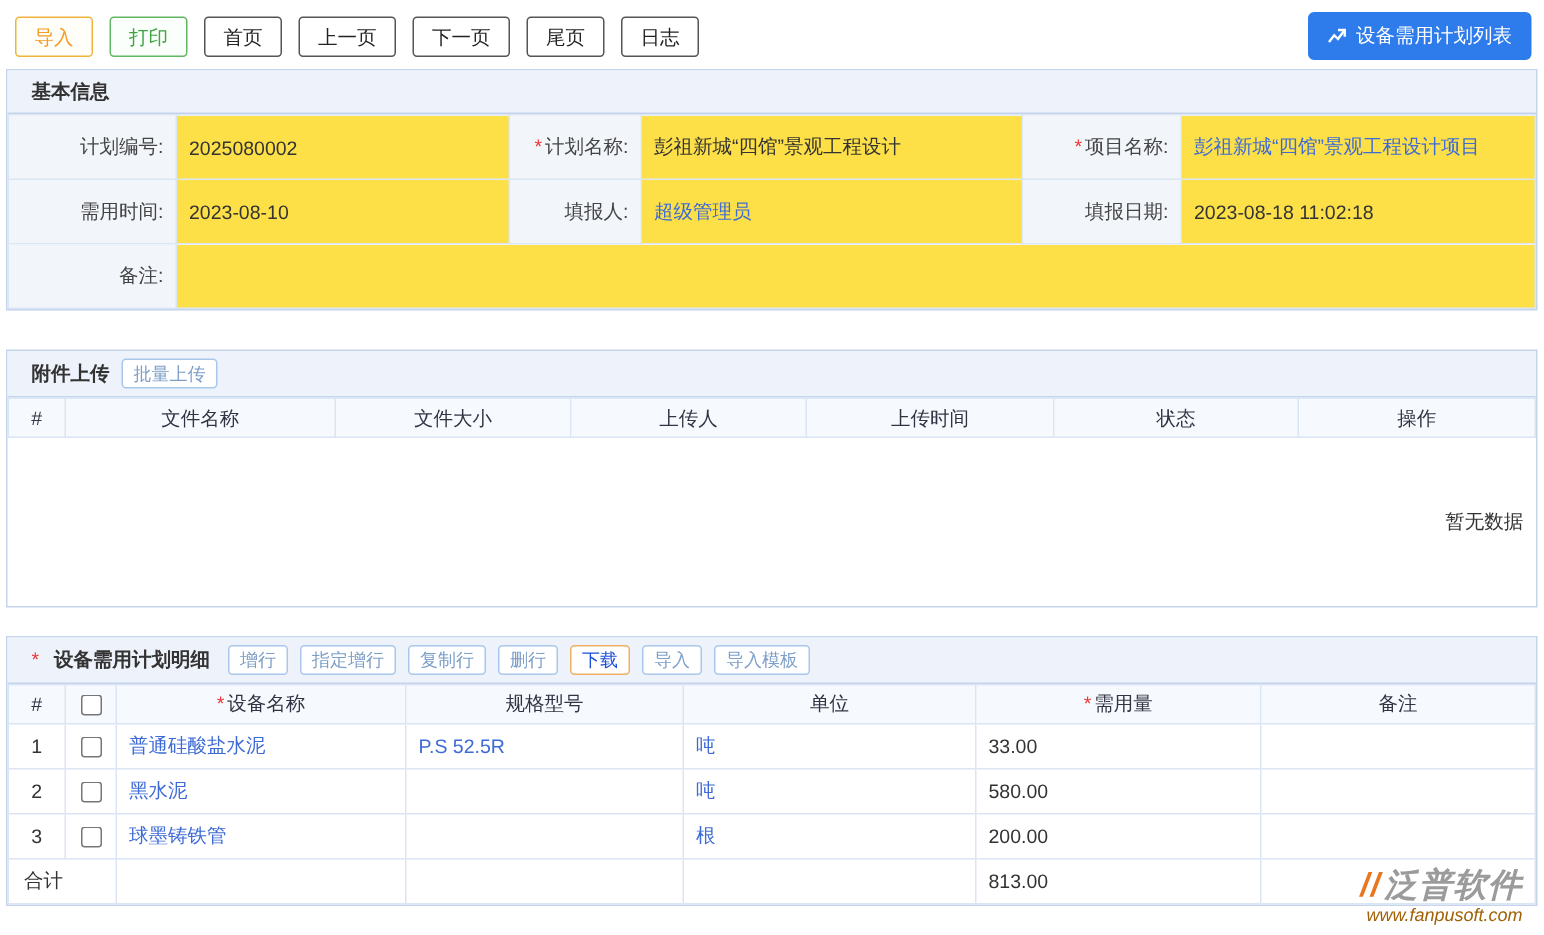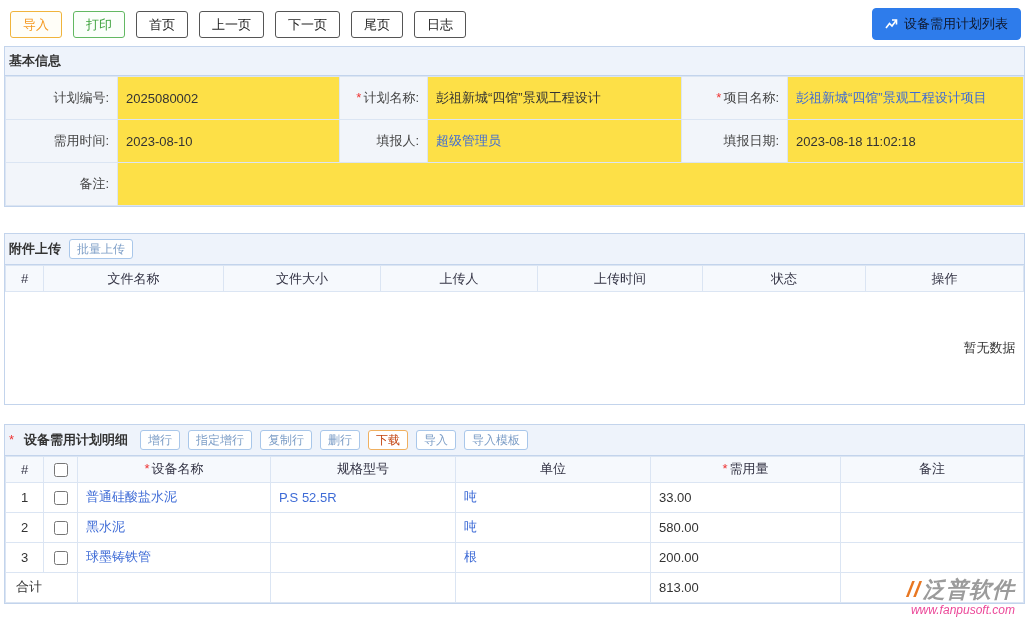--- a/index.html
+++ b/index.html
@@ -6,30 +6,30 @@
   html,body { background:#fff; }
   body { font-family: "Liberation Sans", "DejaVu Sans", sans-serif; }
   .page { position:relative; width:1029px; height:623px; background:#fff; overflow:hidden; }
 
   
   .toolbar { display:flex; align-items:center; gap:11px; padding:8px 8px 6px 10px; }
   .btn { font-size:13px; line-height:1; padding:6px 12px; background:#fff; border-radius:3px; cursor:pointer; font-family:inherit; }
   .btn-import { border:1px solid #f0b43c; color:#f59a23; background:#fffef8; }
   .btn-print  { border:1px solid #62b862; color:#3fa33f; background:#fbfffb; }
   .btn-nav    { border:1px solid #555; color:#222; }
-  .btn-list   { margin-left:auto; background:#2e7ceb; border:1px solid #2e7ceb; color:#0f172a; font-size:13px;
+  .btn-list   { margin-left:auto; background:#2e7ceb; border:1px solid #2e7ceb; color:#ffffff; font-size:13px;
                 display:flex; align-items:center; gap:6px; padding:6px 12px; border-radius:4px; cursor:pointer; }
   .btn-list svg { display:block; }
 
   
   .page-title { text-align:center; font-size:18px; font-weight:bold; color:#333; margin:14px 0 22px 0; }
 
   
   .panel { margin:0 4px; border:1px solid #c3d4ec; }
-  .panel-header { background:#eef3fb; border-bottom:1px solid #c3d4ec; padding:5px 4px; font-size:13px;
+  .panel-header { background:#eef3fb; border-bottom:1px solid #c3d4ec; padding:5px 16px; font-size:13px;
                   font-weight:bold; color:#333; display:flex; align-items:center; gap:8px; }
   .panel-basic { margin-bottom:26px; }
   .panel-attach { margin-bottom:19px; }
 
   table { border-collapse:collapse; width:100%; table-layout:fixed; font-size:13px; }
   td, th { border:1px solid #dbe5f3; overflow:hidden; white-space:nowrap; }
 
   
   .info-table td { height:23px; padding:12px 8px; color:#333; }
   .info-table .lbl { background:#f2f5fa; text-align:right; color:#444; }
@@ -37,32 +37,32 @@
   .star { color:#e33; margin-right:2px; font-weight:normal; }
   a.link, .link { color:#3e6bd6; text-decoration:none; cursor:pointer; }
 
   
   .grid-table th { height:26px; background:#f6f9fd; font-weight:normal; color:#334; text-align:center; padding:0 6px; }
   .grid-table td { height:30px; padding:0 8px; color:#333; background:#fff; }
   .empty-cell { height:112px !important; text-align:center; color:#c0c4cc; font-size:13px; }
 
   .mini-btn { font-size:12px; line-height:1; padding:3px 7px; border:1px solid #a9c7ea; color:#7d9ec7;
               background:#fff; border-radius:3px; cursor:pointer; font-weight:normal; font-family:inherit; }
-  .mini-btn.orange { border-color:#f0b060; color:#c2410c; }
+  .mini-btn.orange { border-color:#f0b060; color:#1d4ed8; }
 
   .details-title { font-weight:bold; color:#333; margin-right:4px; }
   .t-center { text-align:center; }
   .red { color:#e33; }
   input[type="checkbox"] { width:14px; height:14px; cursor:pointer; vertical-align:middle; }
 
   
   .watermark { position:absolute; right:14px; bottom:6px; text-align:right; pointer-events:none; z-index:5; }
   .wm-brand { font-size:22px; font-weight:bold; font-style:italic; color:#9b9b9b; letter-spacing:1px; }
   .wm-mark { color:#e87722; font-style:italic; font-weight:bold; margin-right:2px; }
-  .wm-url { font-size:12px; color:#ec4899; font-style:italic; margin-top:-2px; }
+  .wm-url { font-size:12px; color:#a16207; font-style:italic; margin-top:-2px; }
 </style>
 </head>
 <body>
 
 <div class="page">
 
   <div class="toolbar">
     <button class="btn btn-import">导入</button>
     <button class="btn btn-print">打印</button>
     <button class="btn btn-nav">首页</button>

